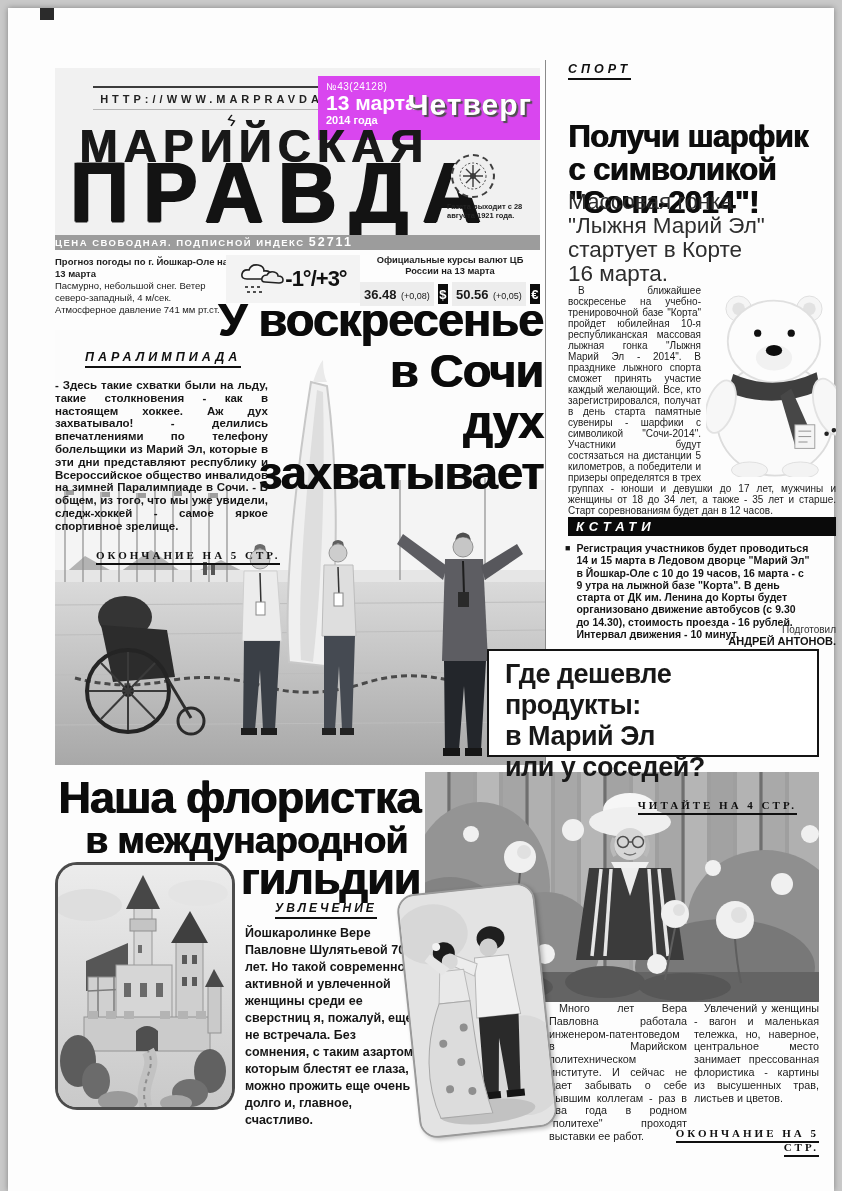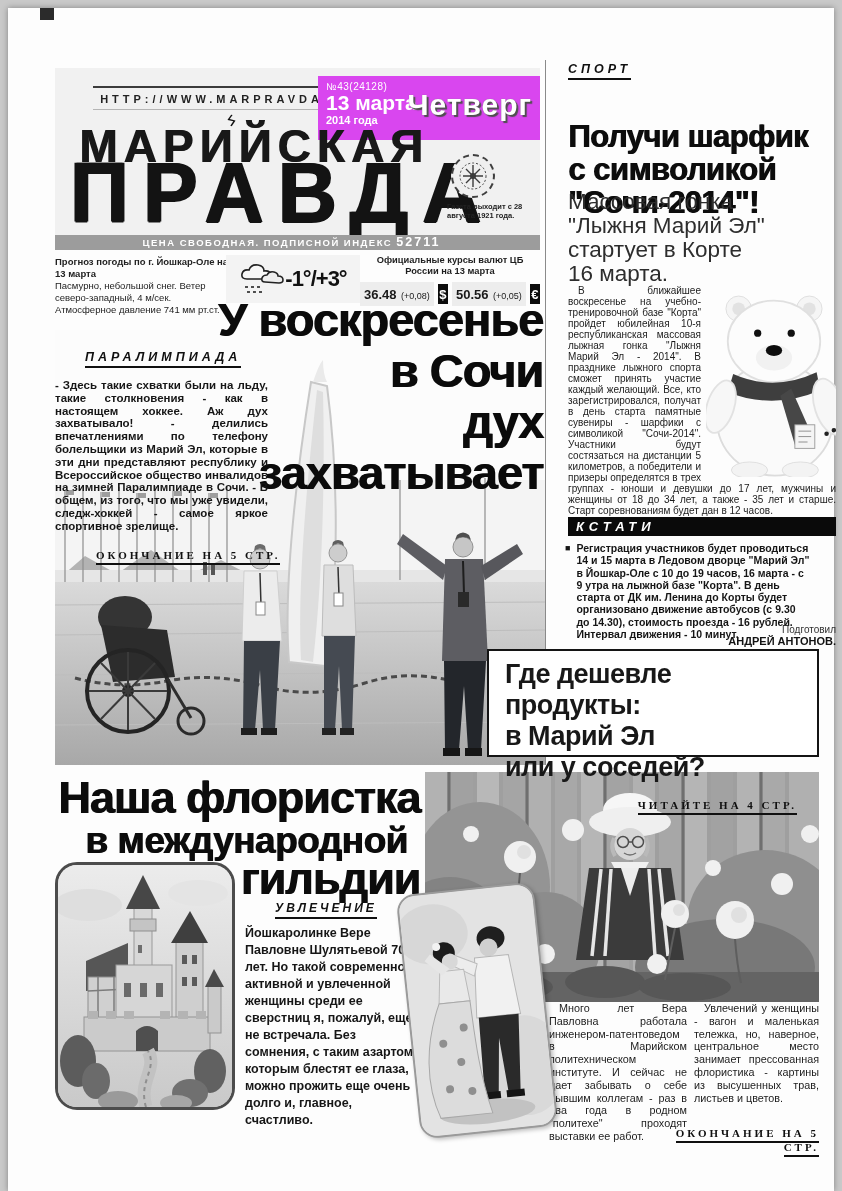--- a/index.html
+++ b/index.html
@@ -15,21 +15,21 @@
   .issue-no { font-size:10px; letter-spacing:.5px; }
   .date-day { font-size:21px; font-weight:bold; line-height:22px; }
   .date-year { font-size:11px; font-weight:bold; }
   .weekday { position:absolute; right:8px; top:12px; font-size:30px; font-weight:bold; color:#fff; letter-spacing:1px; text-shadow:2px 2px 1px #4e4e4e, 0 0 1px #777; }
   .title1 { position:absolute; left:24px; top:54px; font-size:46px; font-weight:bold; letter-spacing:6px; color:#181818; transform:scaleY(1.02); transform-origin:left top; text-shadow:1px 0 #181818; line-height:46px; }
   .bolt { position:absolute; left:172px; top:44px; font-size:16px; color:#111; transform:rotate(14deg); }
   .title2 { position:absolute; left:14px; top:84px; font-size:82px; font-weight:bold; letter-spacing:14px; color:#131313; transform:scaleY(1.04); transform-origin:left top; text-shadow:2px 0 #131313, 1px 1px #131313; line-height:78px; }
   .emblem { position:absolute; left:396px; top:86px; width:44px; height:44px; border:2px dashed #3f3f3f; border-radius:50%; display:flex; align-items:center; justify-content:center; background:#efefef; }
   .founding-note { position:absolute; left:392px; top:134px; width:88px; font-size:7.5px; font-weight:bold; line-height:9px; color:#222; }
   .tagline { position:absolute; left:0; bottom:2px; width:100%; text-align:center; font-size:11px; font-weight:bold; letter-spacing:6px; color:#2a2a2a; background:#fafafa; padding:2px 0; }
-  .pricebar { left:47px; top:227px; width:485px; height:15px; background:#9c9c9c; color:#fff; font-size:9.5px; font-weight:bold; letter-spacing:1.5px; text-align:center; line-height:15px; padding-right:12px; }
+  .pricebar { left:47px; top:227px; width:485px; height:15px; background:#9c9c9c; color:#fff; font-size:9.5px; font-weight:bold; letter-spacing:1.5px; text-align:left; line-height:15px; padding-right:12px; }
   .pricebar .idx { font-size:12.5px; letter-spacing:2px; }
 
   
   .forecast { left:47px; top:248px; width:176px; font-size:9.5px; line-height:12px; color:#222; }
   .forecast .t { font-weight:bold; }
   .tempbox { left:218px; top:247px; width:134px; height:48px; background:#f3f3f3; display:flex; align-items:center; justify-content:center; gap:0; }
   .temp-val { font-size:22px; font-weight:bold; letter-spacing:-1px; color:#111; }
   .currency { left:352px; top:247px; width:180px; }
   .currency .t { font-size:9.3px; font-weight:bold; text-align:center; line-height:11px; color:#1e1e1e; }
   .cur-row { display:flex; align-items:center; gap:4px; margin-top:5px; }

